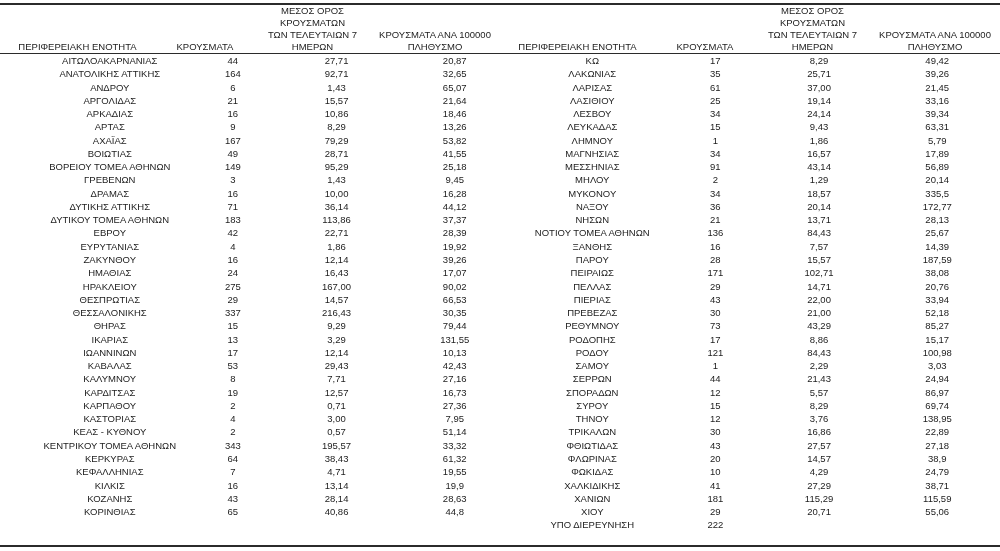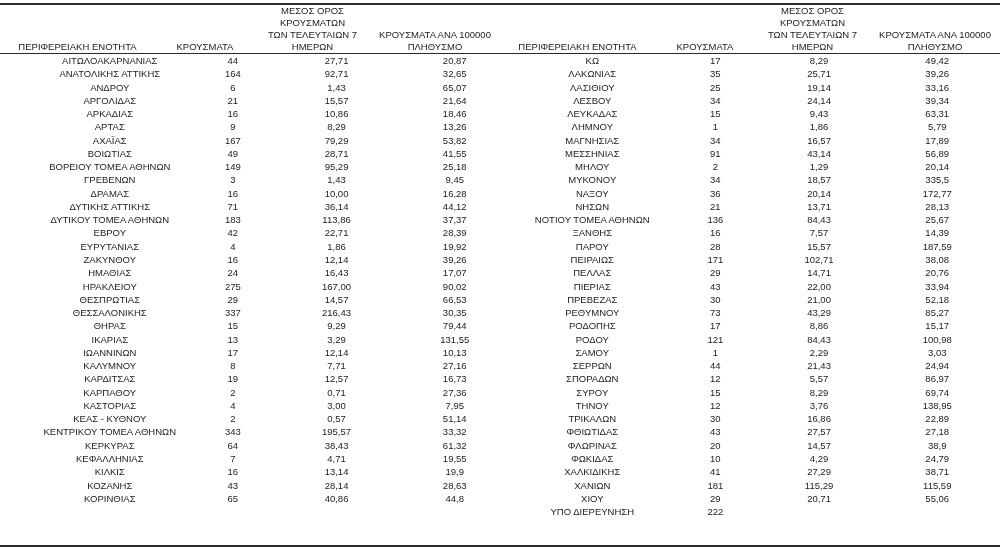--- a/index.html
+++ b/index.html
@@ -223,20 +223,26 @@
     <div class="tcell cell-avg7">3,29</div>
     <div class="tcell cell-per100k">131,55</div>
   </div>
           <div class="trow">
     <div class="tcell cell-name">ΙΩΑΝΝΙΝΩΝ</div>
     <div class="tcell cell-cases">17</div>
     <div class="tcell cell-avg7">12,14</div>
     <div class="tcell cell-per100k">10,13</div>
   </div>
           <div class="trow">
+    <div class="tcell cell-name">ΚΑΒΑΛΑΣ</div>
+    <div class="tcell cell-cases">53</div>
+    <div class="tcell cell-avg7">29,43</div>
+    <div class="tcell cell-per100k">42,43</div>
+  </div>
+          <div class="trow">
     <div class="tcell cell-name">ΚΑΛΥΜΝΟΥ</div>
     <div class="tcell cell-cases">8</div>
     <div class="tcell cell-avg7">7,71</div>
     <div class="tcell cell-per100k">27,16</div>
   </div>
           <div class="trow">
     <div class="tcell cell-name">ΚΑΡΔΙΤΣΑΣ</div>
     <div class="tcell cell-cases">19</div>
     <div class="tcell cell-avg7">12,57</div>
     <div class="tcell cell-per100k">16,73</div>
@@ -301,20 +307,26 @@
     <div class="tcell cell-name">ΚΩ</div>
     <div class="tcell cell-cases">17</div>
     <div class="tcell cell-avg7">8,29</div>
     <div class="tcell cell-per100k">49,42</div>
   </div>
           <div class="trow">
     <div class="tcell cell-name">ΛΑΚΩΝΙΑΣ</div>
     <div class="tcell cell-cases">35</div>
     <div class="tcell cell-avg7">25,71</div>
     <div class="tcell cell-per100k">39,26</div>
+  </div>
+          <div class="trow">
+    <div class="tcell cell-name">ΛΑΡΙΣΑΣ</div>
+    <div class="tcell cell-cases">61</div>
+    <div class="tcell cell-avg7">37,00</div>
+    <div class="tcell cell-per100k">21,45</div>
   </div>
           <div class="trow">
     <div class="tcell cell-name">ΛΑΣΙΘΙΟΥ</div>
     <div class="tcell cell-cases">25</div>
     <div class="tcell cell-avg7">19,14</div>
     <div class="tcell cell-per100k">33,16</div>
   </div>
           <div class="trow">
     <div class="tcell cell-name">ΛΕΣΒΟΥ</div>
     <div class="tcell cell-cases">34</div>

